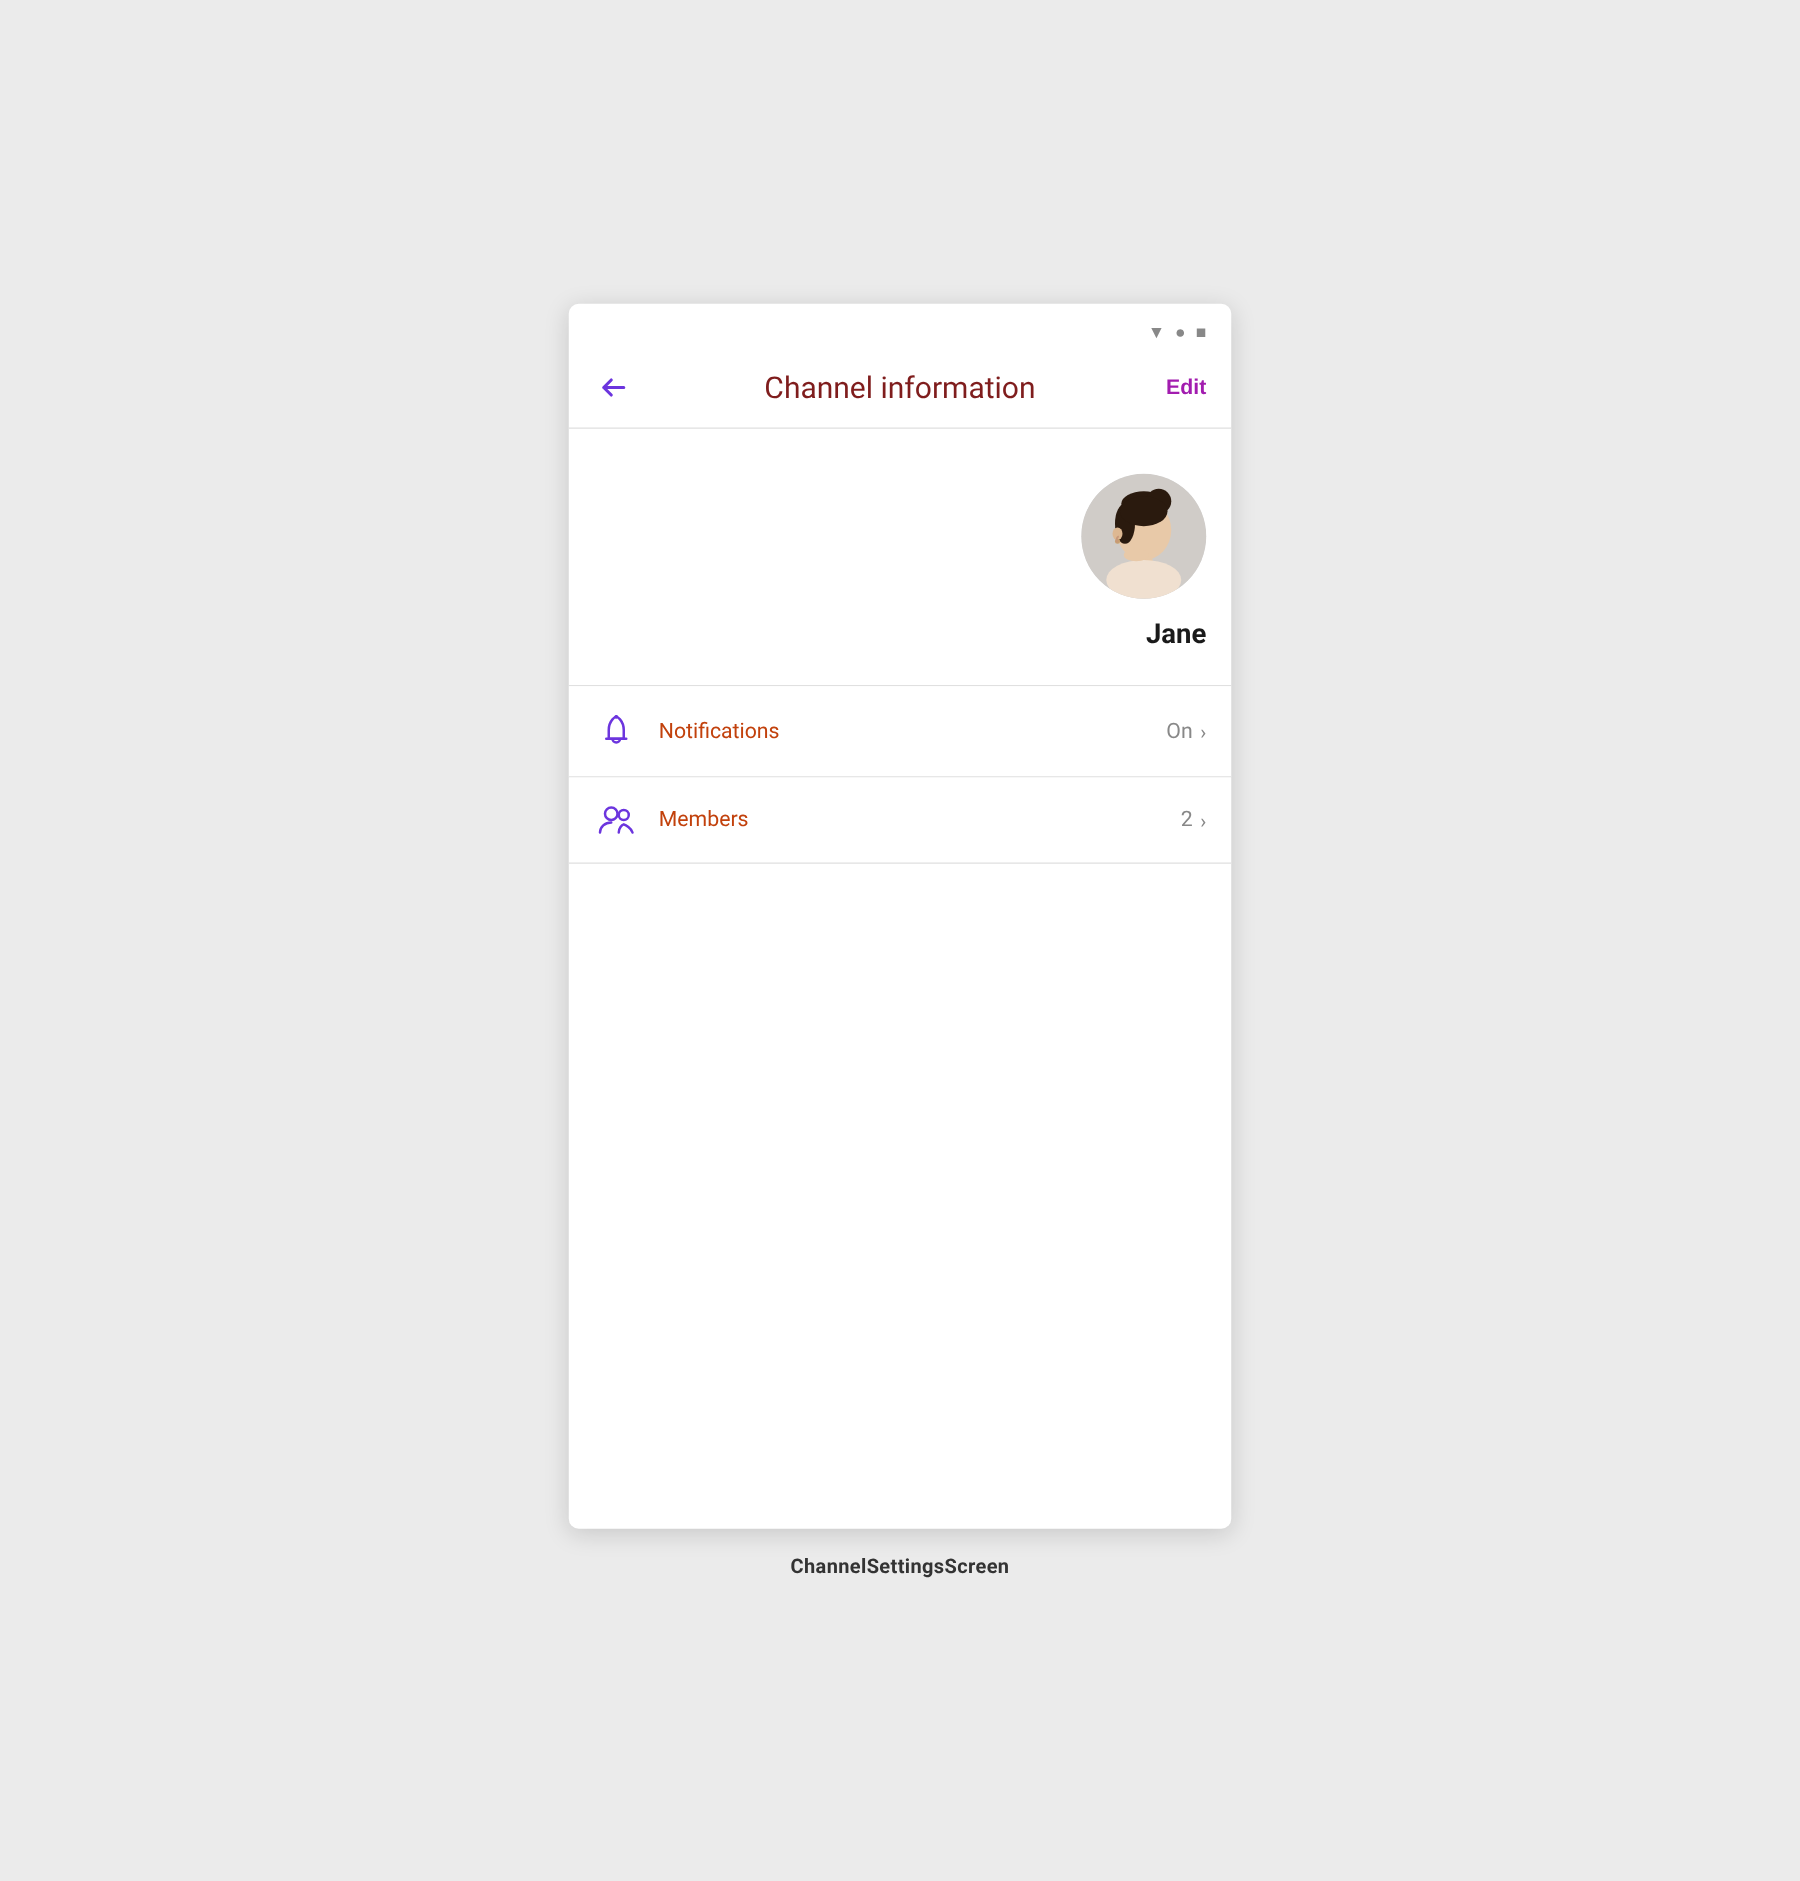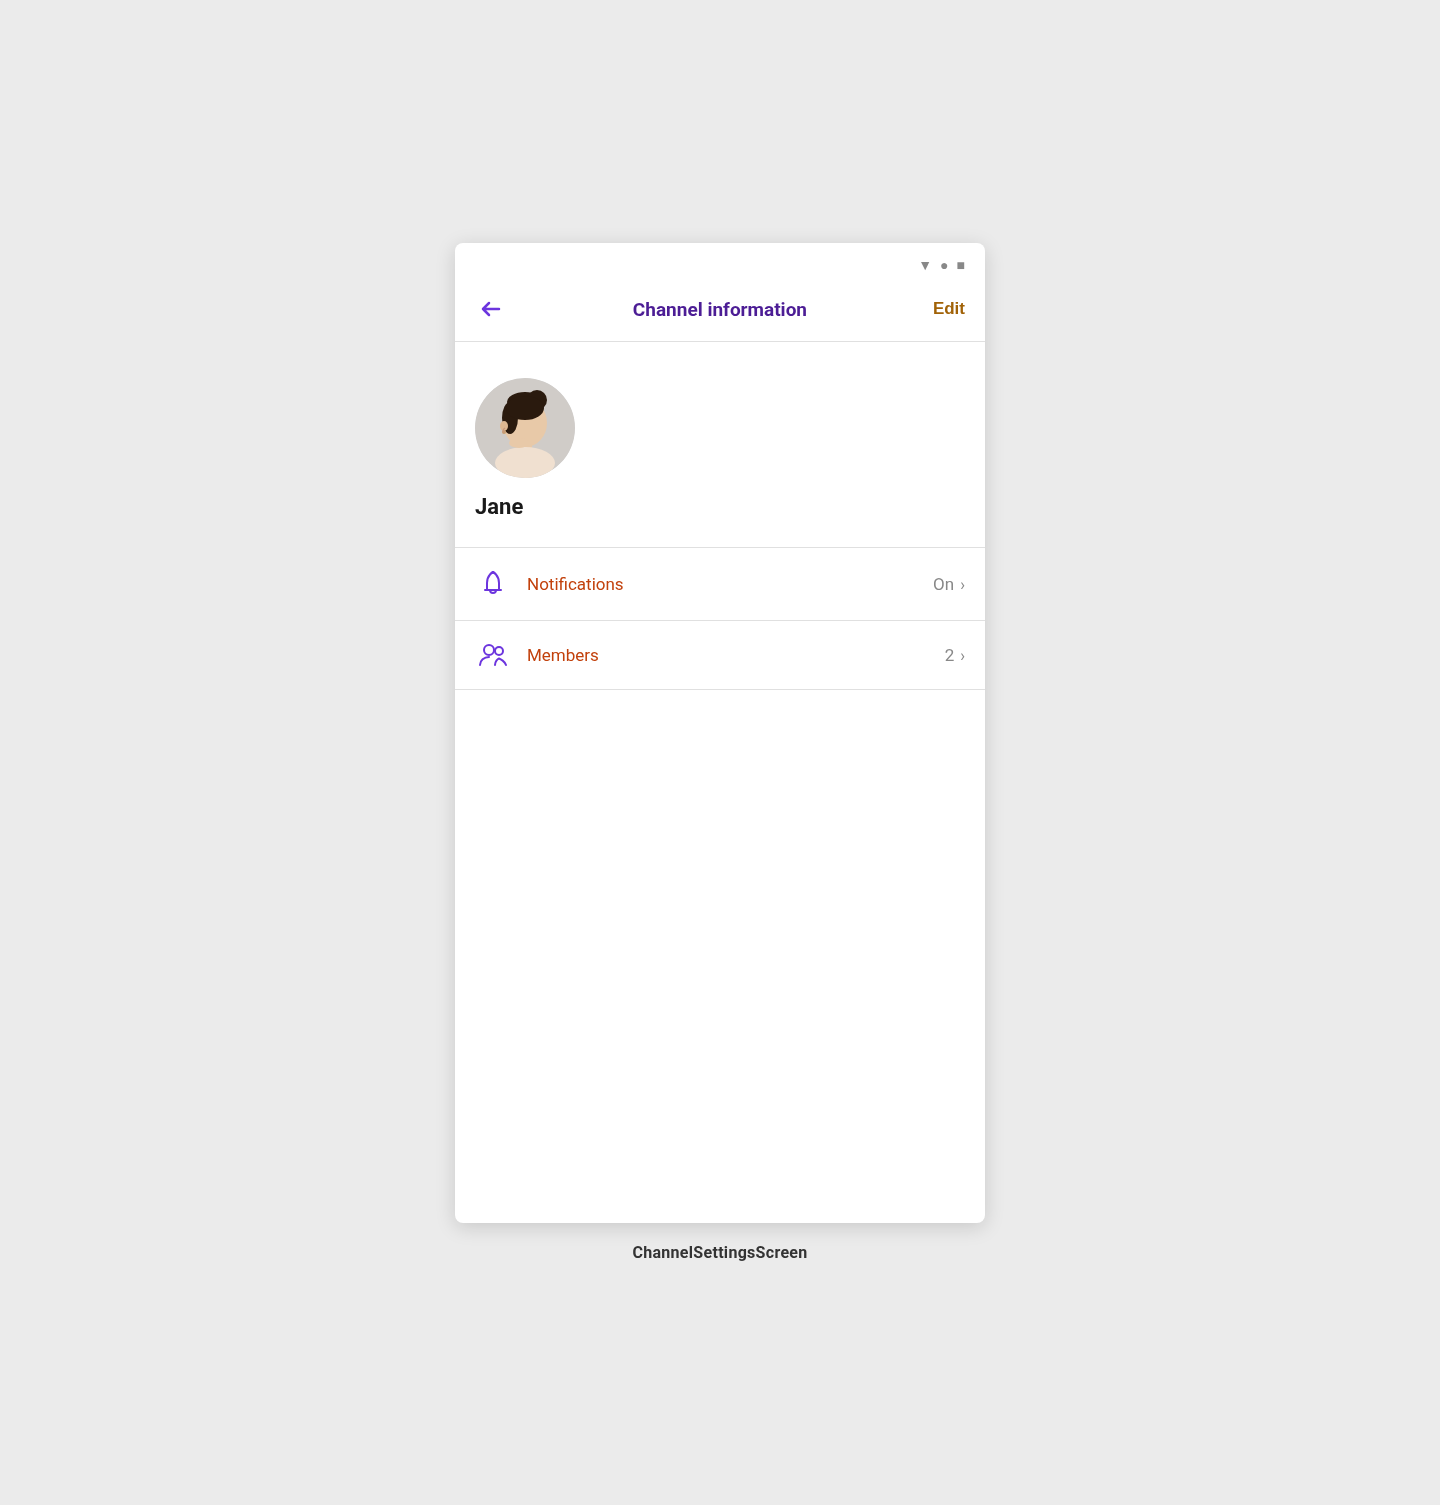--- a/index.html
+++ b/index.html
@@ -44,47 +44,47 @@
 
     .header {
       display: flex;
       align-items: center;
       justify-content: space-between;
       padding: 10px 20px 16px;
       border-bottom: 1px solid #e0e0e0;
     }
 
     .header-title {
-      font-size: 19px;
-      font-weight: 700;
-      color: #4c1d95;
+      font-size: 24px;
+      font-weight: 400;
+      color: #7f1d1d;
     }
 
     .back-btn {
       background: none;
       border: none;
       cursor: pointer;
       padding: 4px;
       display: flex;
       align-items: center;
     }
 
     .edit-btn {
       background: none;
       border: none;
       cursor: pointer;
-      color: #a16207;
+      color: #a21caf;
       font-size: 17px;
       font-weight: 600;
     }
 
     .profile-section {
       display: flex;
       flex-direction: column;
-      align-items: flex-start;
+      align-items: flex-end;
       padding: 36px 20px 28px;
       border-bottom: 1px solid #e0e0e0;
     }
 
     .avatar {
       width: 100px;
       height: 100px;
       border-radius: 50%;
       background: #d8d8d8;
       overflow: hidden;

